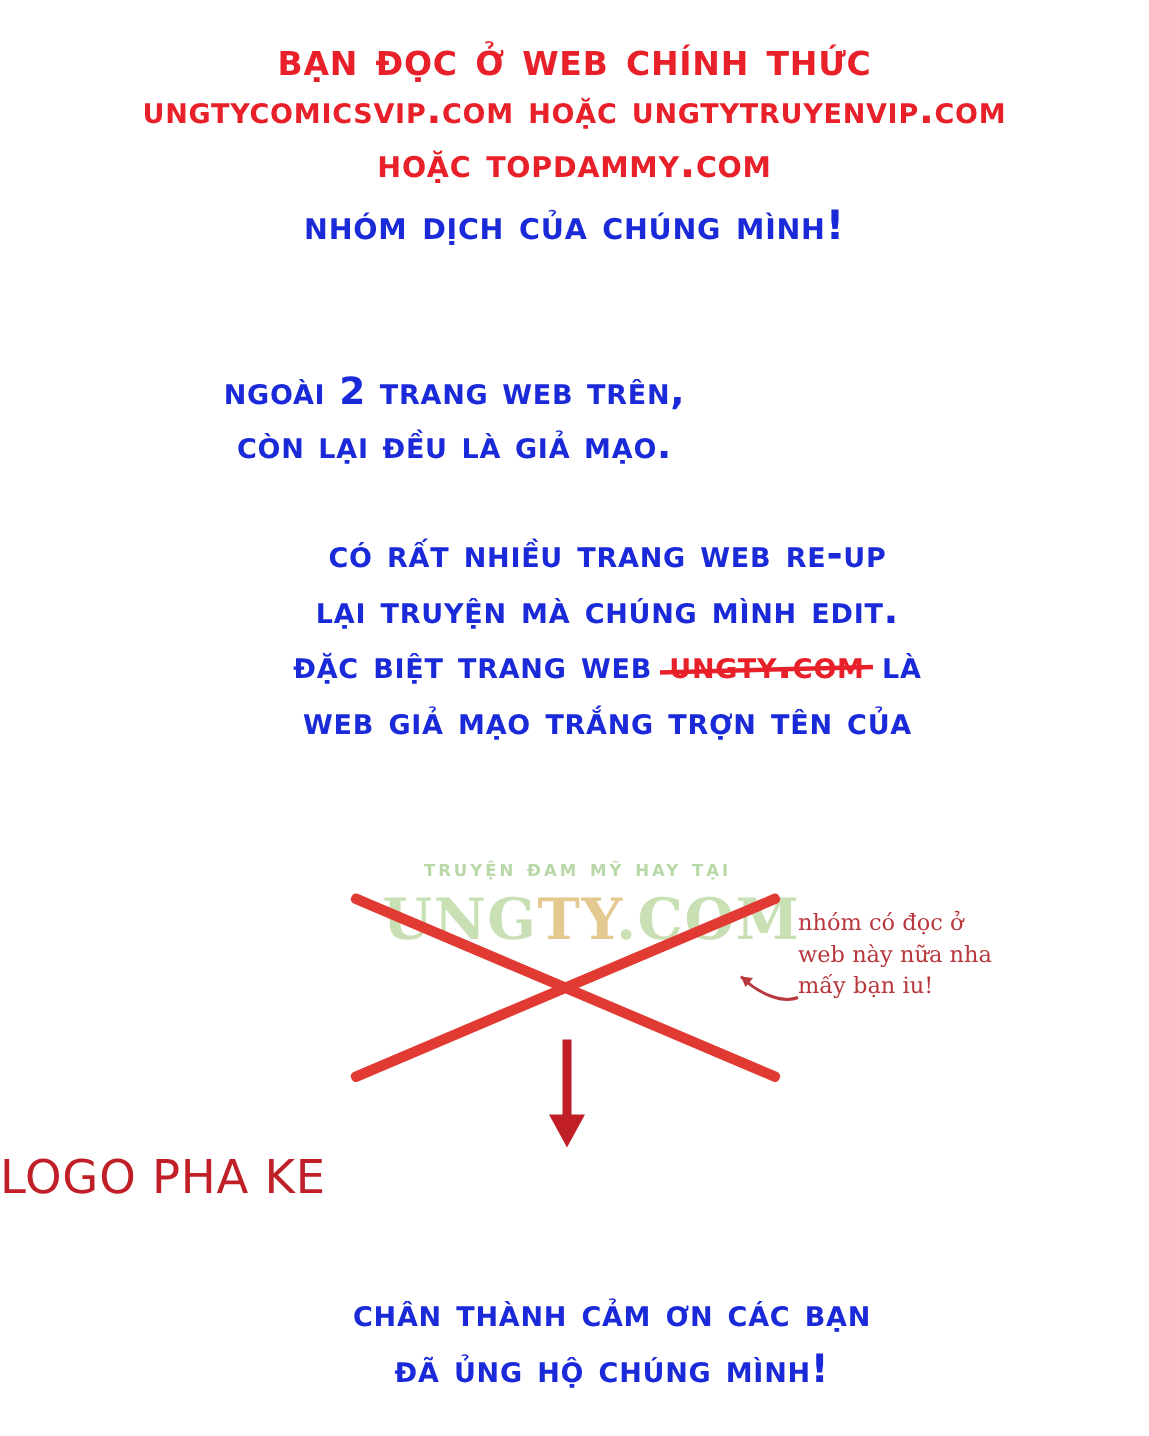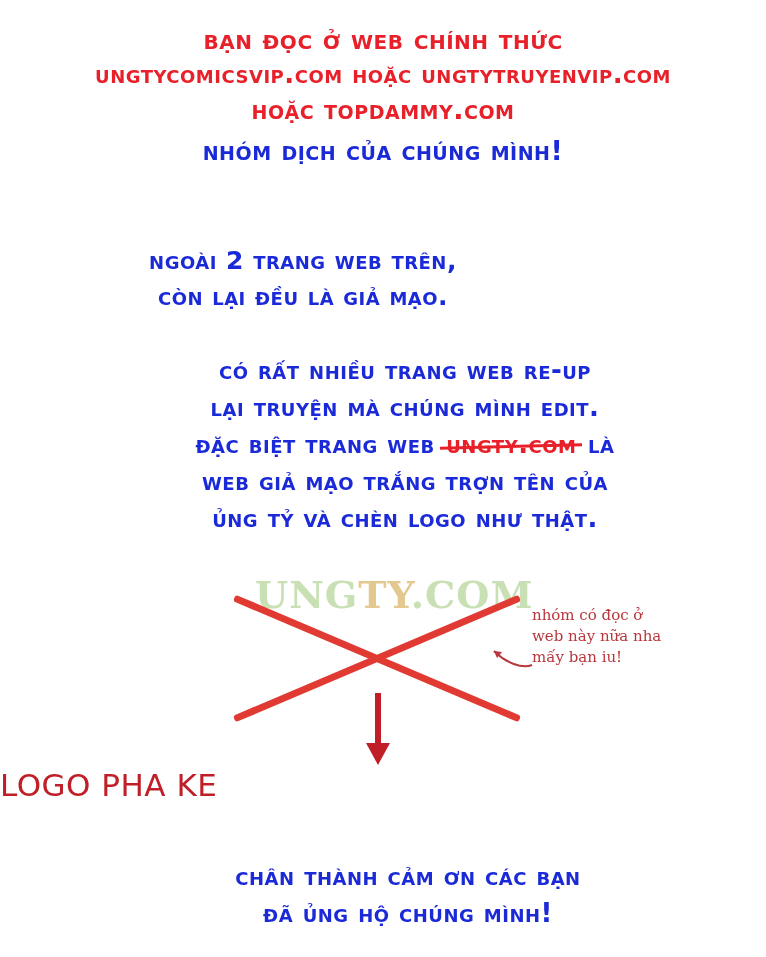--- a/index.html
+++ b/index.html
@@ -41,21 +41,21 @@
     color: #e8202a;
     font-weight: bold;
     font-family: "DejaVu Sans", sans-serif;
   }
   #header-red .line {
     font-size: 27px;
     line-height: 35px;
     font-variant: small-caps;
     text-transform: lowercase;
   }
-  #header-red .line.l1 { font-size: 28px; }
+  #header-red .line.l1 { font-size: 32px; }
   #header-red .line.l2 { font-size: 26px; }
   #header-red .line.l3 { font-size: 27px; }
 
   
   #header-blue {
     position: absolute;
     top: 132px;
     left: 0;
     width: 766px;
     color: #1b2ad8;
@@ -271,26 +271,26 @@
 
   <div id="para-three" class="block">
     <span class="line">Có rất nhiều trang web re-up</span>
     <span class="line">lại truyện mà chúng mình edit.</span>
     <span class="line">
       <span>Đặc biệt trang web</span>
       <span class="strike-red">ungty.com</span>
       <span>là</span>
     </span>
     <span class="line">web giả mạo trắng trợn tên của</span>
-    <span class="line">ủng tỷ và chèn logo như thật.</span>
   </div>
 
   <div id="fake-logo-area">
 
     <div id="fake-logo">
+      <div class="fl-top">truyện đam mỹ hay tại</div>
       <div class="fl-main">
         <span>UNG</span><span class="accent">TY</span><span>.COM</span>
       </div>
     </div>
 
     <div class="x-line" id="x1"></div>
     <div class="x-line" id="x2"></div>
 
     <div id="note-arrow">
       <svg width="46" height="26" viewBox="0 0 46 26">

